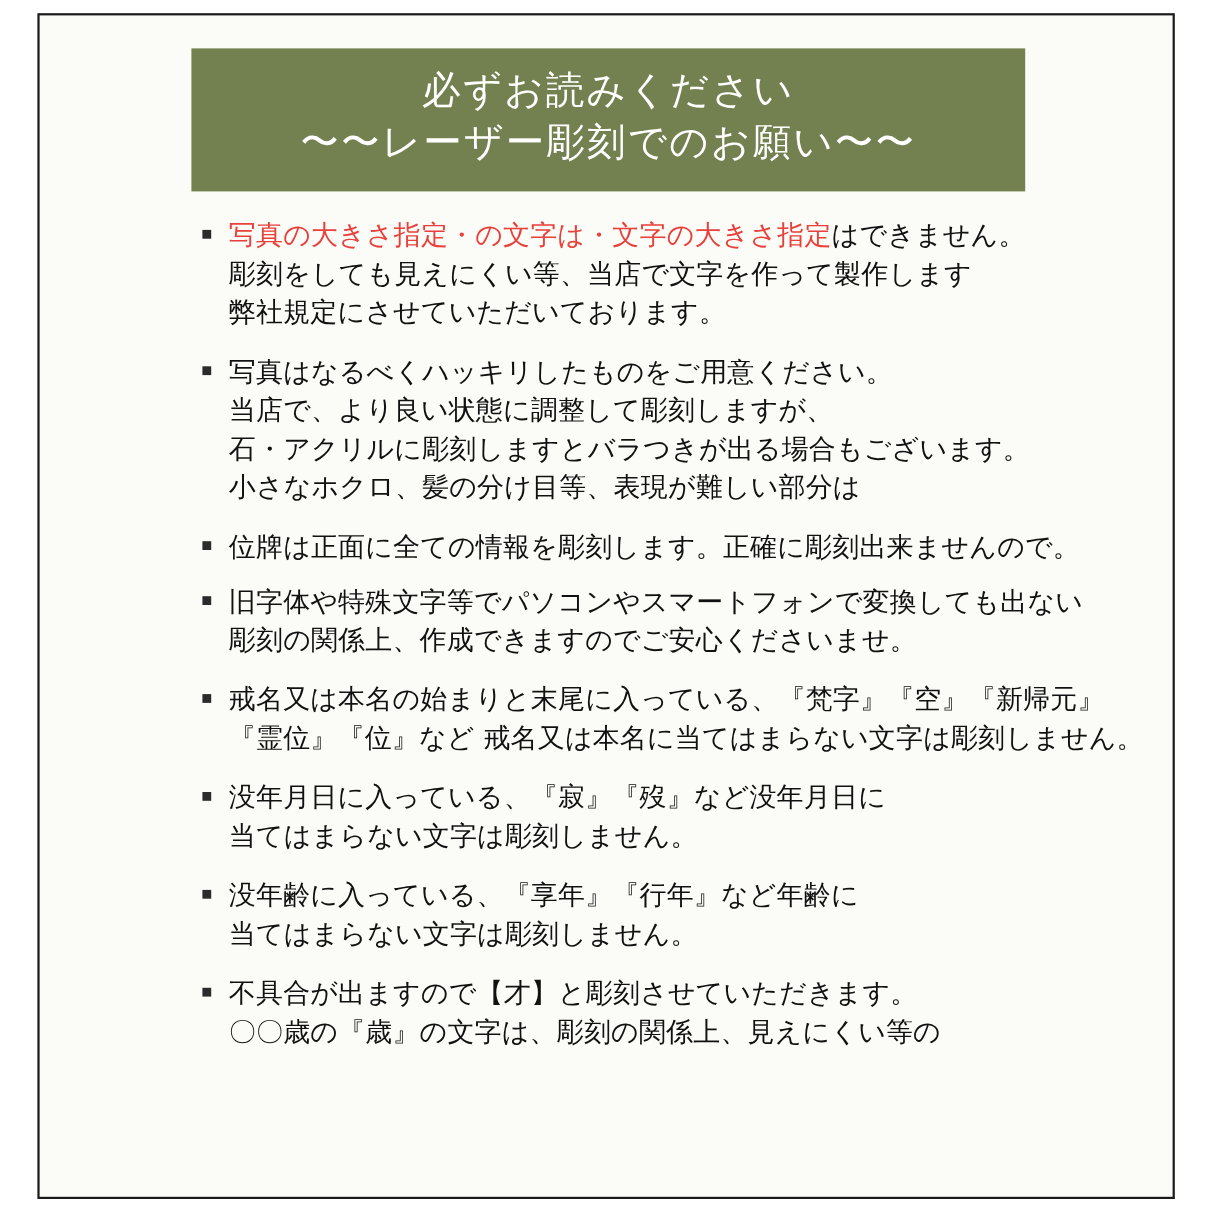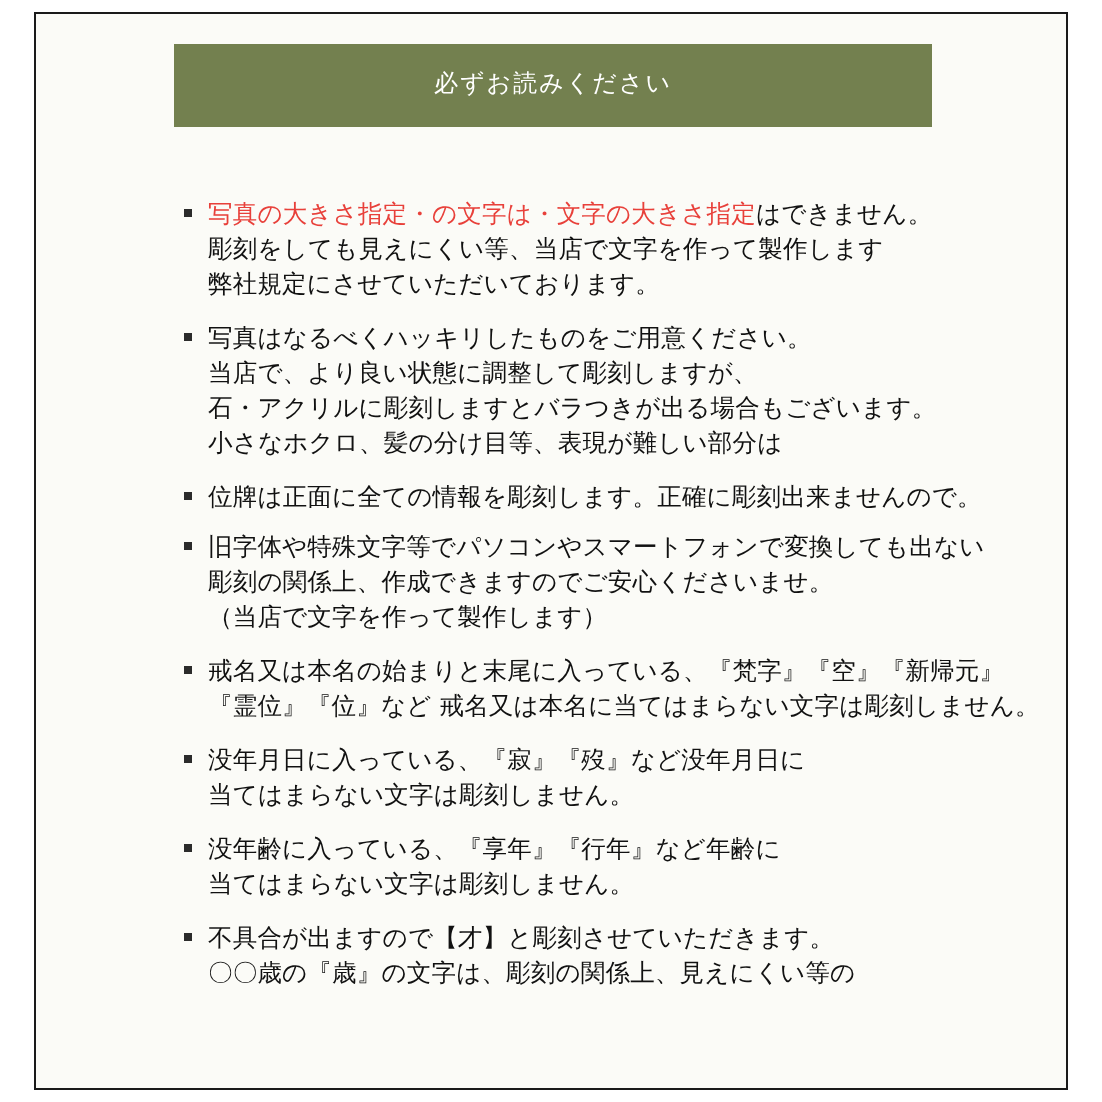--- a/index.html
+++ b/index.html
@@ -42,21 +42,21 @@
     left: 138px;
     top: 30px;
     width: 758px;
     padding: 16px 10px 20px 10px;
     background: #73804f;
     box-sizing: border-box;
     text-align: center;
   }
   .header .line {
     color: #ffffff;
-    font-size: 24px;
+    font-size: 35px;
     line-height: 47px;
     letter-spacing: 2px;
     font-family: "DejaVu Sans", sans-serif;
     white-space: nowrap;
   }
   .body-list {
     position: absolute;
     left: 146px;
     top: 182px;
     width: 830px;
@@ -91,20 +91,21 @@
 </style>
 </head>
 <body>
 
 <div class="page">
   <div class="sheet">
     <div class="inner">
 
       <div class="header">
         <div class="line">必ずお読みください</div>
+        <div class="line">〜〜レーザー彫刻でのお願い〜〜</div>
       </div>
 
       <div class="body-list">
           <div class="item">
             <span class="bullet"></span>
             <div class="line"><span class="red" style="color: rgb(232, 64, 58);">写真の大きさ指定・の文字は・文字の大きさ指定</span><span>はできません。</span></div>
             <div class="line"><span>彫刻をしても見えにくい等、当店で文字を作って製作します</span></div>
             <div class="line"><span>弊社規定にさせていただいております。</span></div>
           </div>
           <div class="item">
@@ -115,21 +116,20 @@
             <div class="line"><span>小さなホクロ、髪の分け目等、表現が難しい部分は</span></div>
           </div>
           <div class="item tight">
             <span class="bullet"></span>
             <div class="line"><span>位牌は正面に全ての情報を彫刻します。正確に彫刻出来ませんので。</span></div>
           </div>
           <div class="item">
             <span class="bullet"></span>
             <div class="line"><span>旧字体や特殊文字等でパソコンやスマートフォンで変換しても出ない</span></div>
             <div class="line"><span>彫刻の関係上、作成できますのでご安心くださいませ。</span></div>
-            <div class="line"><span>（当店で文字を作って製作します）</span></div>
           </div>
           <div class="item">
             <span class="bullet"></span>
             <div class="line"><span>戒名又は本名の始まりと末尾に入っている、『梵字』『空』『新帰元』</span></div>
             <div class="line"><span>『霊位』『位』など 戒名又は本名に当てはまらない文字は彫刻しません。</span></div>
           </div>
           <div class="item">
             <span class="bullet"></span>
             <div class="line"><span>没年月日に入っている、『寂』『歿』など没年月日に</span></div>
             <div class="line"><span>当てはまらない文字は彫刻しません。</span></div>

